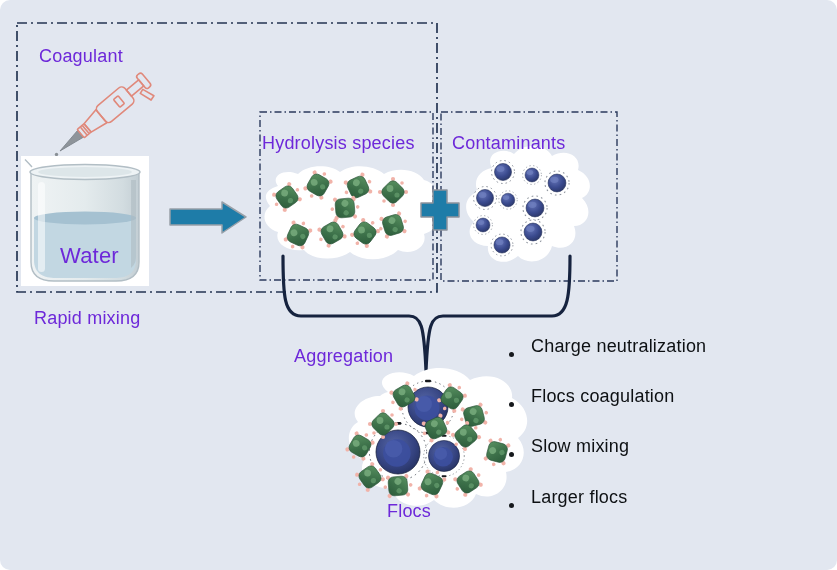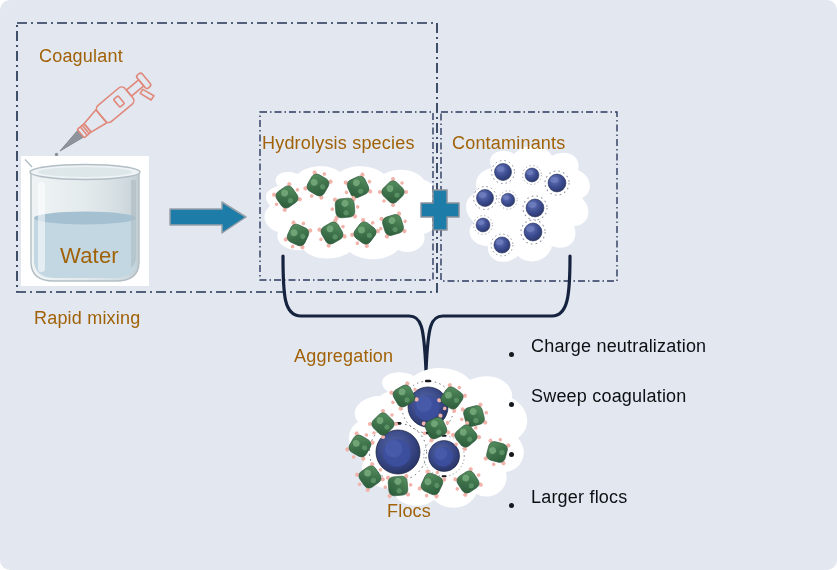--- a/index.html
+++ b/index.html
@@ -1,18 +1,18 @@
 <!DOCTYPE html>
 <html><head>
 <meta charset="utf-8">
 <style>
   html,body{margin:0;padding:0;background:#ffffff;font-family:"Liberation Sans",sans-serif;}
   .canvas{position:relative;width:837px;height:570px;background:#e2e7f0;border-radius:10px;overflow:hidden;}
   svg.layer{position:absolute;left:0;top:0;width:837px;height:570px;}
-  .lbl{position:absolute;font-size:18px;color:#a16207;letter-spacing:.2px;white-space:nowrap;z-index:5;}
+  .lbl{position:absolute;font-size:18px;color:#6d28d9;letter-spacing:.2px;white-space:nowrap;z-index:5;}
   .water-lbl{font-size:22px;}
   .bullets{position:absolute;left:509px;top:337px;z-index:5;}
   .brow{display:flex;align-items:flex-end;height:20px;margin-bottom:30px;font-size:18px;color:#0d1013;letter-spacing:.2px;white-space:nowrap;}
   .brow .dot{flex:0 0 auto;width:5px;height:5px;border-radius:50%;background:#15181c;margin-right:17px;}
 </style>
 </head>
 <body>
 
 <div class="canvas">
 
@@ -163,24 +163,25 @@
   <div class="lbl" style="left:294px;top:346px;">Aggregation</div>
   <div class="lbl" style="left:387px;top:501px;text-align:right;">Flocs</div>
 
   <div class="bullets">
     <div class="brow">
       <span class="dot"></span>
       <span>Charge neutralization</span>
     </div>
     <div class="brow">
       <span class="dot"></span>
-      <span>Sweep coagulation</span>
+      <span>Flocs coagulation</span>
     </div>
     <div class="brow" style="margin-bottom:31px;">
       <span class="dot"></span>
+      <span>Slow mixing</span>
     </div>
     <div class="brow">
       <span class="dot"></span>
       <span>Larger flocs</span>
     </div>
   </div>
 
 </div>
 
 </body></html>

